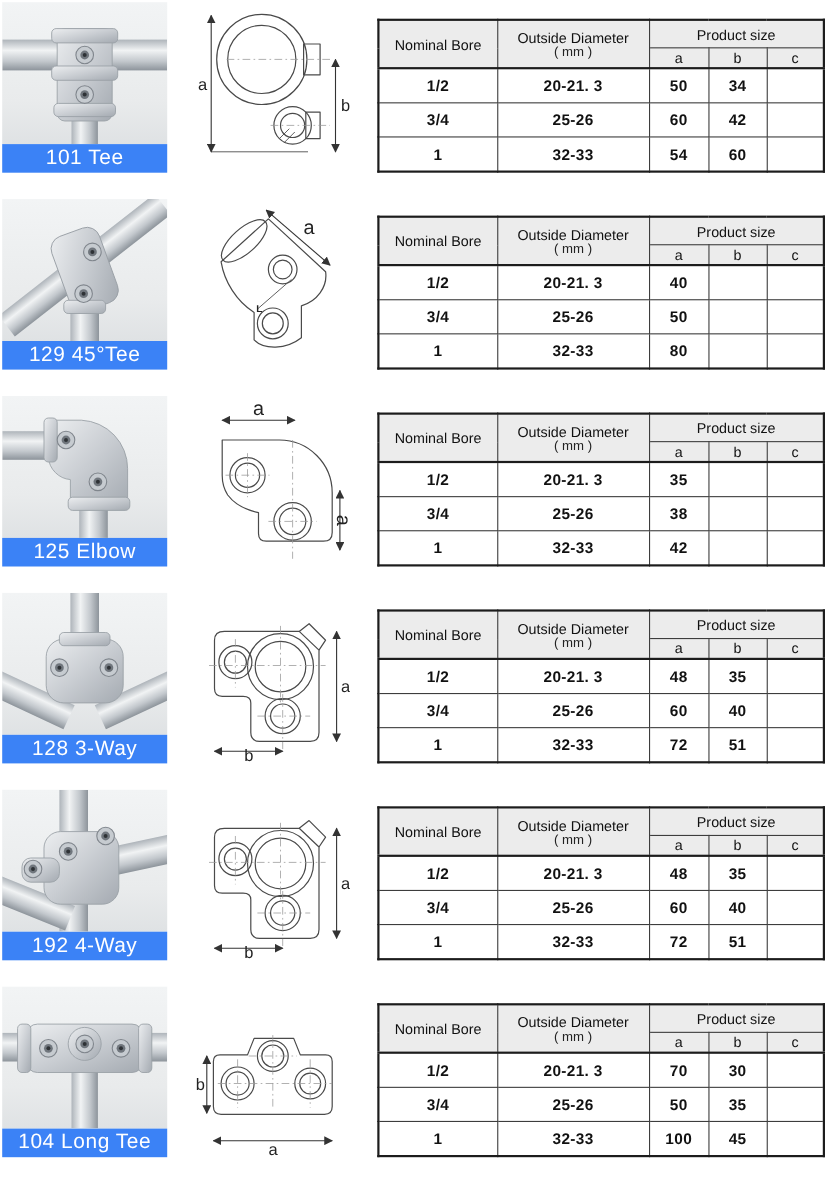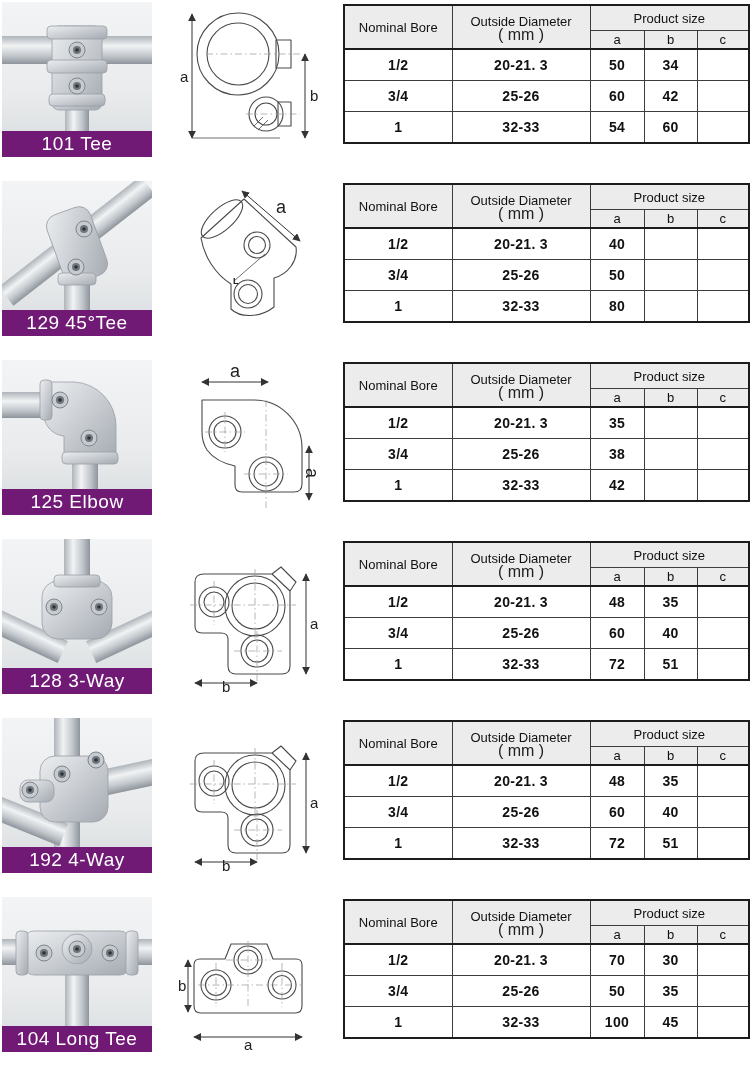--- a/index.html
+++ b/index.html
@@ -4,36 +4,36 @@
 <style>
   html,body{margin:0;padding:0;background:#ffffff;}
   body{width:750px;font-family:"Liberation Sans",sans-serif;}
   .page{width:750px;height:1074px;background:#fff;overflow:hidden;}
   .product-row{display:flex;height:179px;align-items:flex-start;}
   .product-row.last{height:174px;}
 
   
   .photo-wrap{width:150px;margin-left:2px;margin-top:2px;flex:0 0 auto;}
   .photo{width:150px;height:129px;background:linear-gradient(180deg,#f2f4f5 0%,#e9ebec 70%,#dfe2e4 100%);overflow:hidden;}
-  .code-label{width:150px;height:26px;line-height:26px;background:#701a75;color:#ffffff;
+  .code-label{width:150px;height:26px;line-height:26px;background:#3b82f6;color:#ffffff;
     font-size:19px;text-align:center;letter-spacing:.5px;white-space:nowrap;}
 
   
   .drawing-wrap{width:191px;flex:0 0 auto;display:flex;justify-content:center;padding-top:2px;}
 
   
-  .spec-table{border-collapse:collapse;table-layout:fixed;width:407px;margin-top:4px;
+  .spec-table{border-collapse:collapse;table-layout:fixed;width:407px;margin-top:17px;
     border:2px solid #1c1c1c;background:#fff;color:#111;flex:0 0 auto;}
   .spec-table th,.spec-table td{border:1px solid #3d3d3d;text-align:center;vertical-align:middle;padding:0;}
   .spec-table thead th{background:#ececec;font-weight:normal;font-size:13px;}
   .spec-table thead{border-bottom:2px solid #1c1c1c;}
   .hrow1 th{height:24px;}
   .hrow2 th{height:17px;font-size:12px;}
   .od-main{font-size:13px;line-height:14px;}
-  .od-unit{font-size:16px;line-height:11px;color:#222;}
+  .od-unit{font-size:12px;line-height:11px;color:#222;}
   .spec-table tbody td{height:30px;font-size:14px;font-weight:600;letter-spacing:.3px;}
 
   
   .td-line{stroke:#4a4a4a;stroke-width:1.1;fill:none;stroke-linejoin:round;}
   .td-thin{stroke:#4a4a4a;stroke-width:.8;fill:none;}
   .td-dim{stroke:#333;stroke-width:1;fill:none;}
   .td-cl{stroke:#9a9a9a;stroke-width:.7;fill:none;stroke-dasharray:7 3 1.5 3;}
   .td-txt{font-family:"Liberation Sans",sans-serif;font-size:15px;fill:#222;}
   .td-txt-big{font-family:"Liberation Sans",sans-serif;font-size:18px;fill:#222;}
   .td-txt-sm{font-family:"Liberation Sans",sans-serif;font-size:9px;fill:#222;font-weight:bold;}

